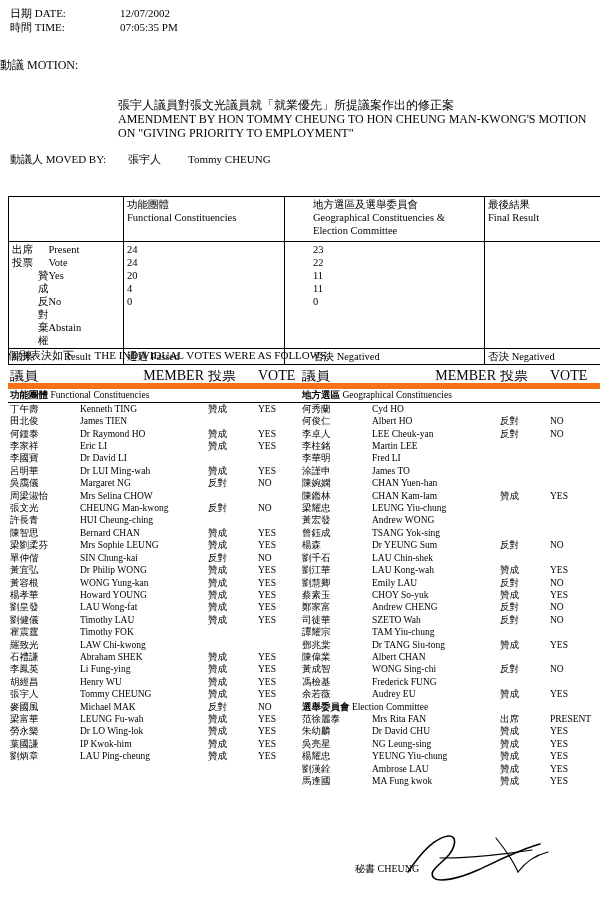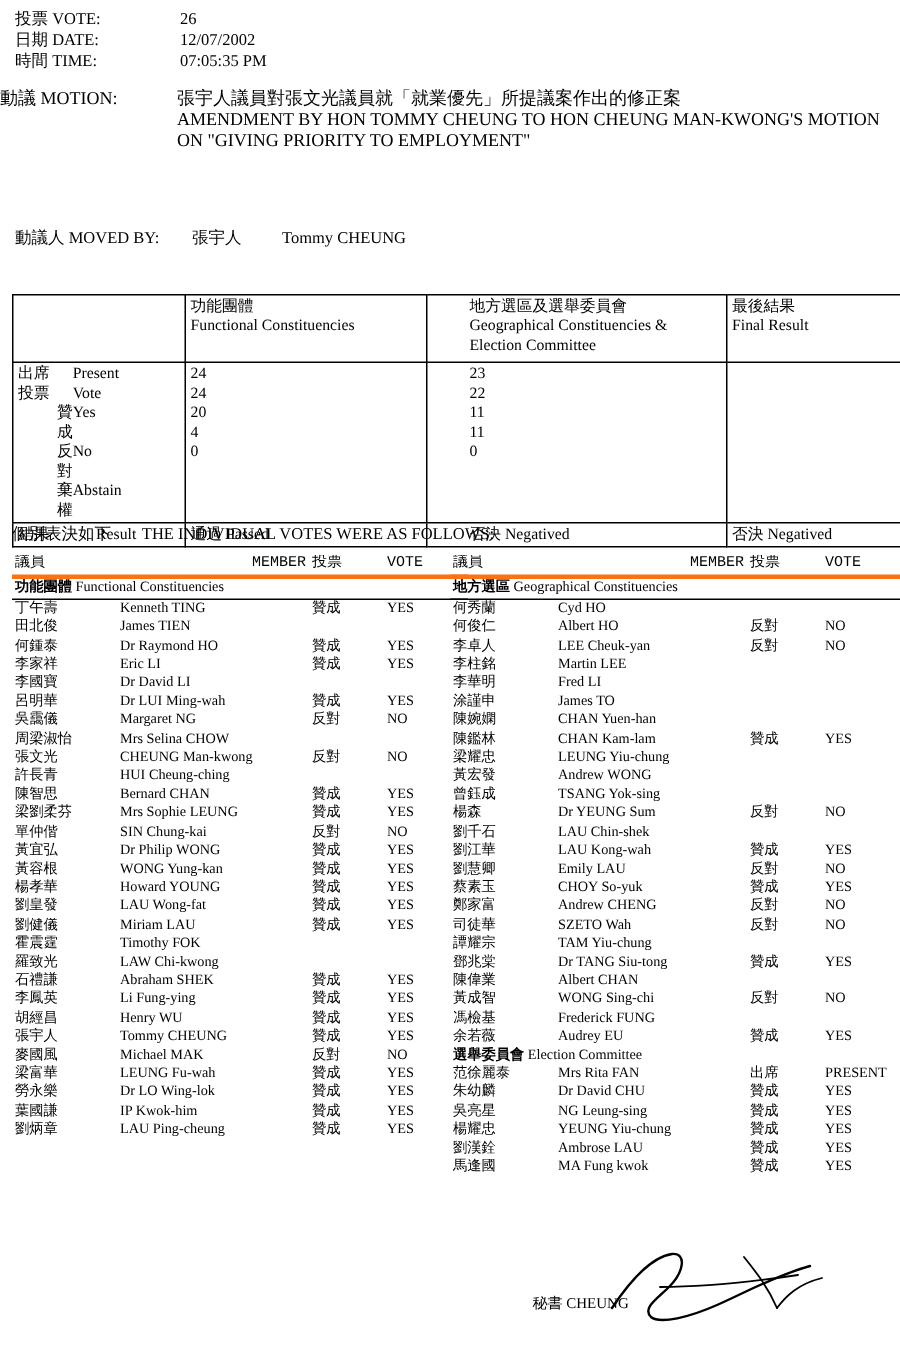--- a/index.html
+++ b/index.html
@@ -51,20 +51,21 @@
     line-height: 14px;
     display: flex;
   }
   .motion-label {
     width: 118px;
     flex: 0 0 118px;
     white-space: nowrap;
   }
   .motion-text {
     flex: 1 1 auto;
+    margin-top: 40px;
   }
   .motion-text div {
     white-space: nowrap;
   }
 
   .moved {
     position: absolute;
     top: 152px;
     left: 10px;
     font-size: 11px;
@@ -142,24 +143,23 @@
   .vtable th, .vtable td {
     font-weight: normal;
     text-align: left;
     padding: 0px 2px;
     line-height: 12.4px;
     font-size: 9.5px;
     white-space: nowrap;
     overflow: hidden;
   }
   .vtable th {
-    border-bottom: 3px solid #f97316;
+    border-bottom: 6px solid #f97316;
     padding-bottom: 1px;
-    font-size: 10px;
-    font-family: Liberation Mono, monospace;
+    font-size: 14px;
   }
   .vtable .c-zh { width: 66px; }
   .vtable .c-en { width: 124px; text-align: right; }
   .vtable .c-vzh { width: 46px; }
   .vtable .c-ven { width: 52px; }
   .section-title {
     border-bottom: 1px solid #000;
     font-size: 9.5px;
     padding: 1px 2px 1px 2px;
     font-weight: normal;
@@ -185,24 +185,20 @@
     width: 180px;
     height: 60px;
   }
 </style>
 </head>
 <body>
 
 <div class="page">
 
   <div class="meta">
-    <div class="meta-row">
-      <span class="meta-label">投票 VOTE:</span>
-      <span class="meta-value">26</span>
-    </div>
     <div class="meta-row">
       <span class="meta-label">日期 DATE:</span>
       <span class="meta-value">12/07/2002</span>
     </div>
     <div class="meta-row">
       <span class="meta-label">時間 TIME:</span>
       <span class="meta-value">07:05:35 PM</span>
     </div>
   </div>
 
@@ -448,21 +444,21 @@
               <td>YES</td>
             </tr>
           <tr>
               <td>劉皇發</td>
               <td>LAU Wong-fat</td>
               <td>贊成</td>
               <td>YES</td>
             </tr>
           <tr>
               <td>劉健儀</td>
-              <td>Miriam LAU</td>
+              <td>Timothy LAU</td>
               <td>贊成</td>
               <td>YES</td>
             </tr>
           <tr>
               <td>霍震霆</td>
               <td>Timothy FOK</td>
               <td></td>
               <td></td>
             </tr>
           <tr>

